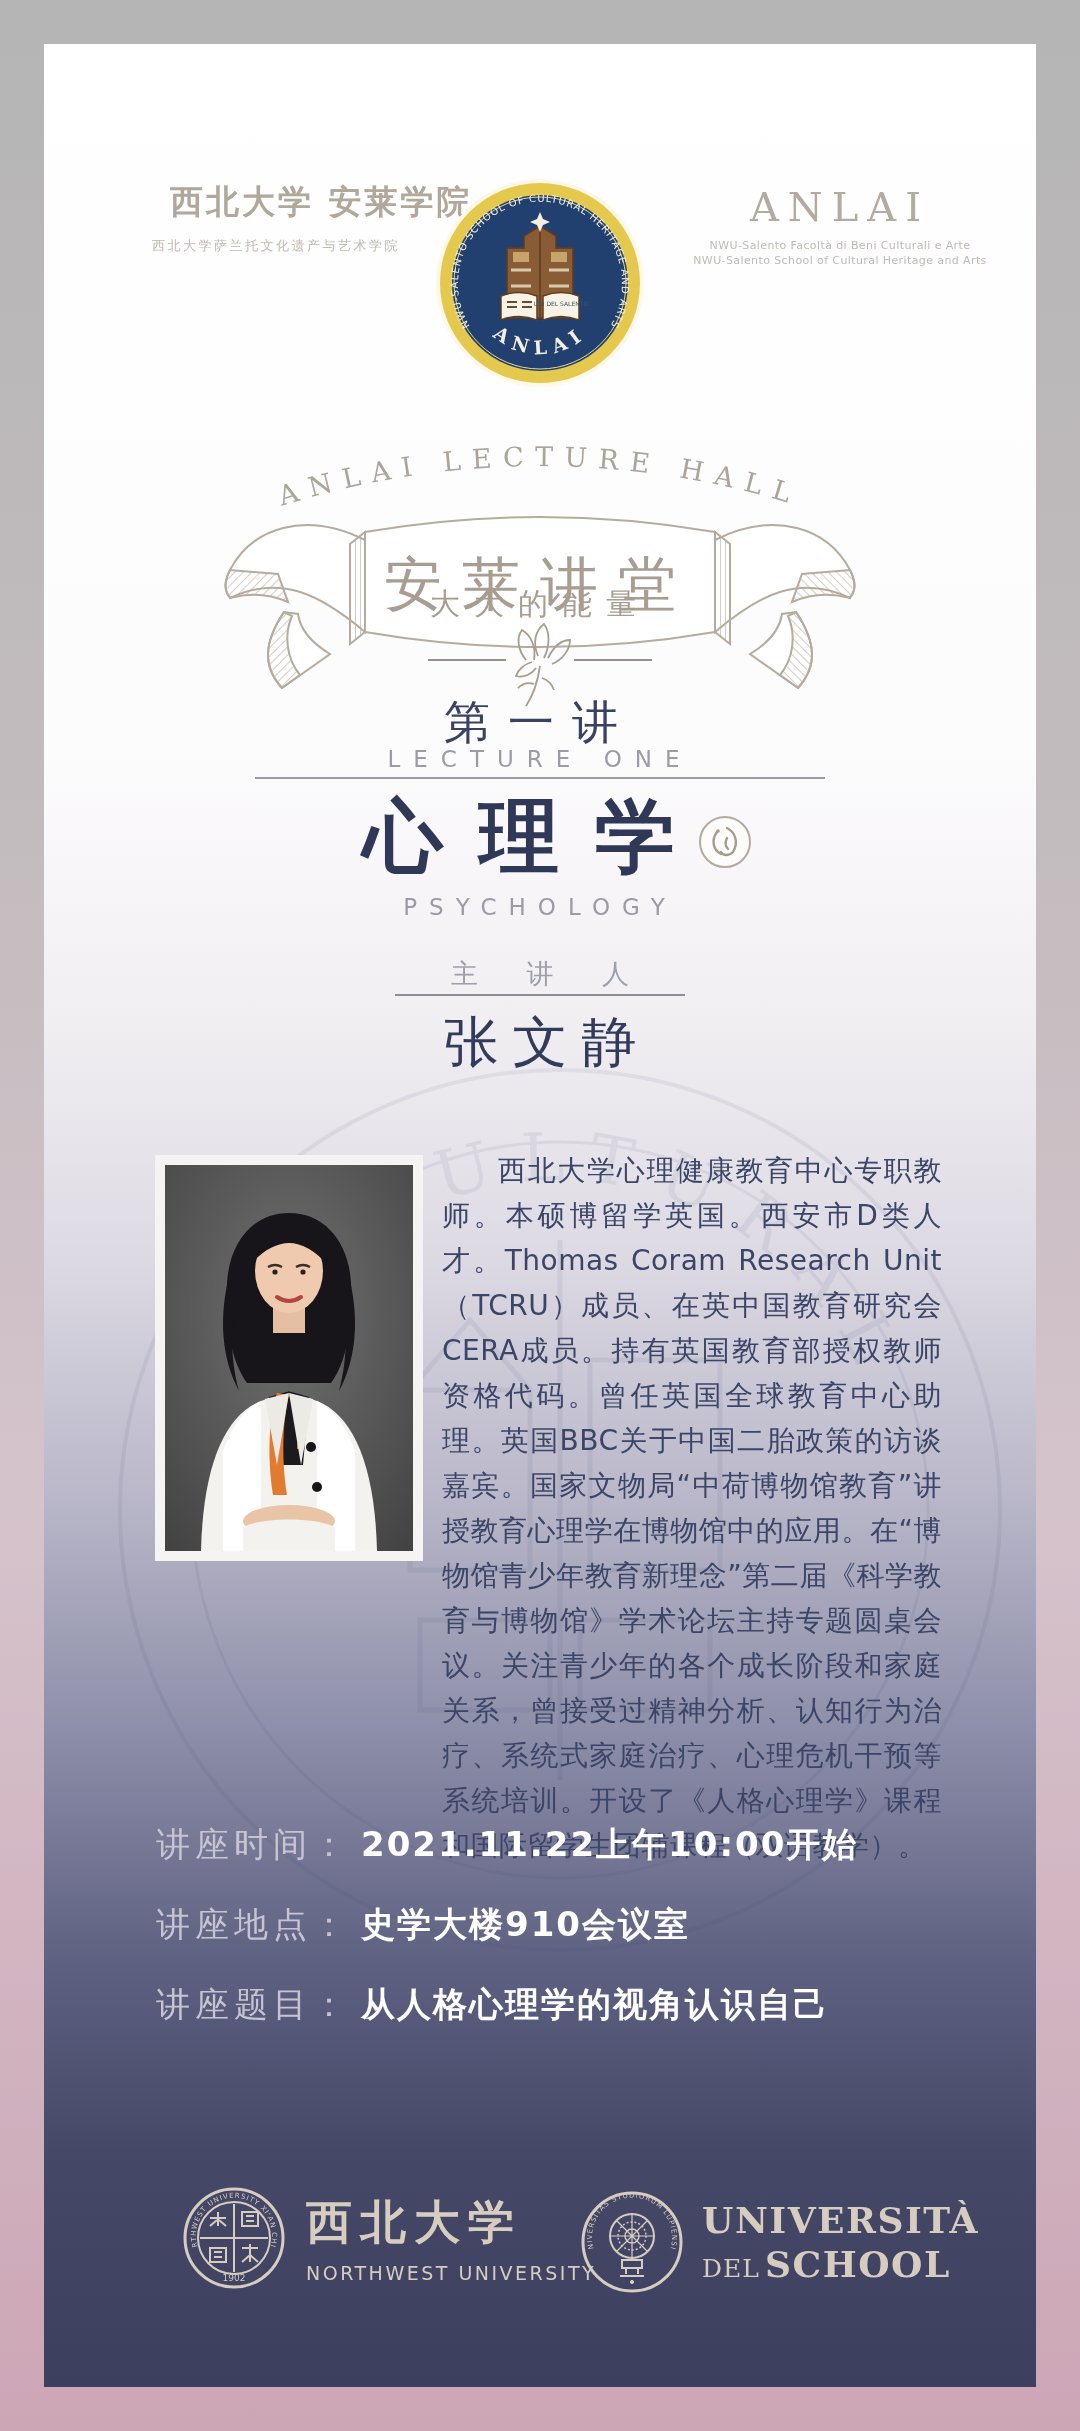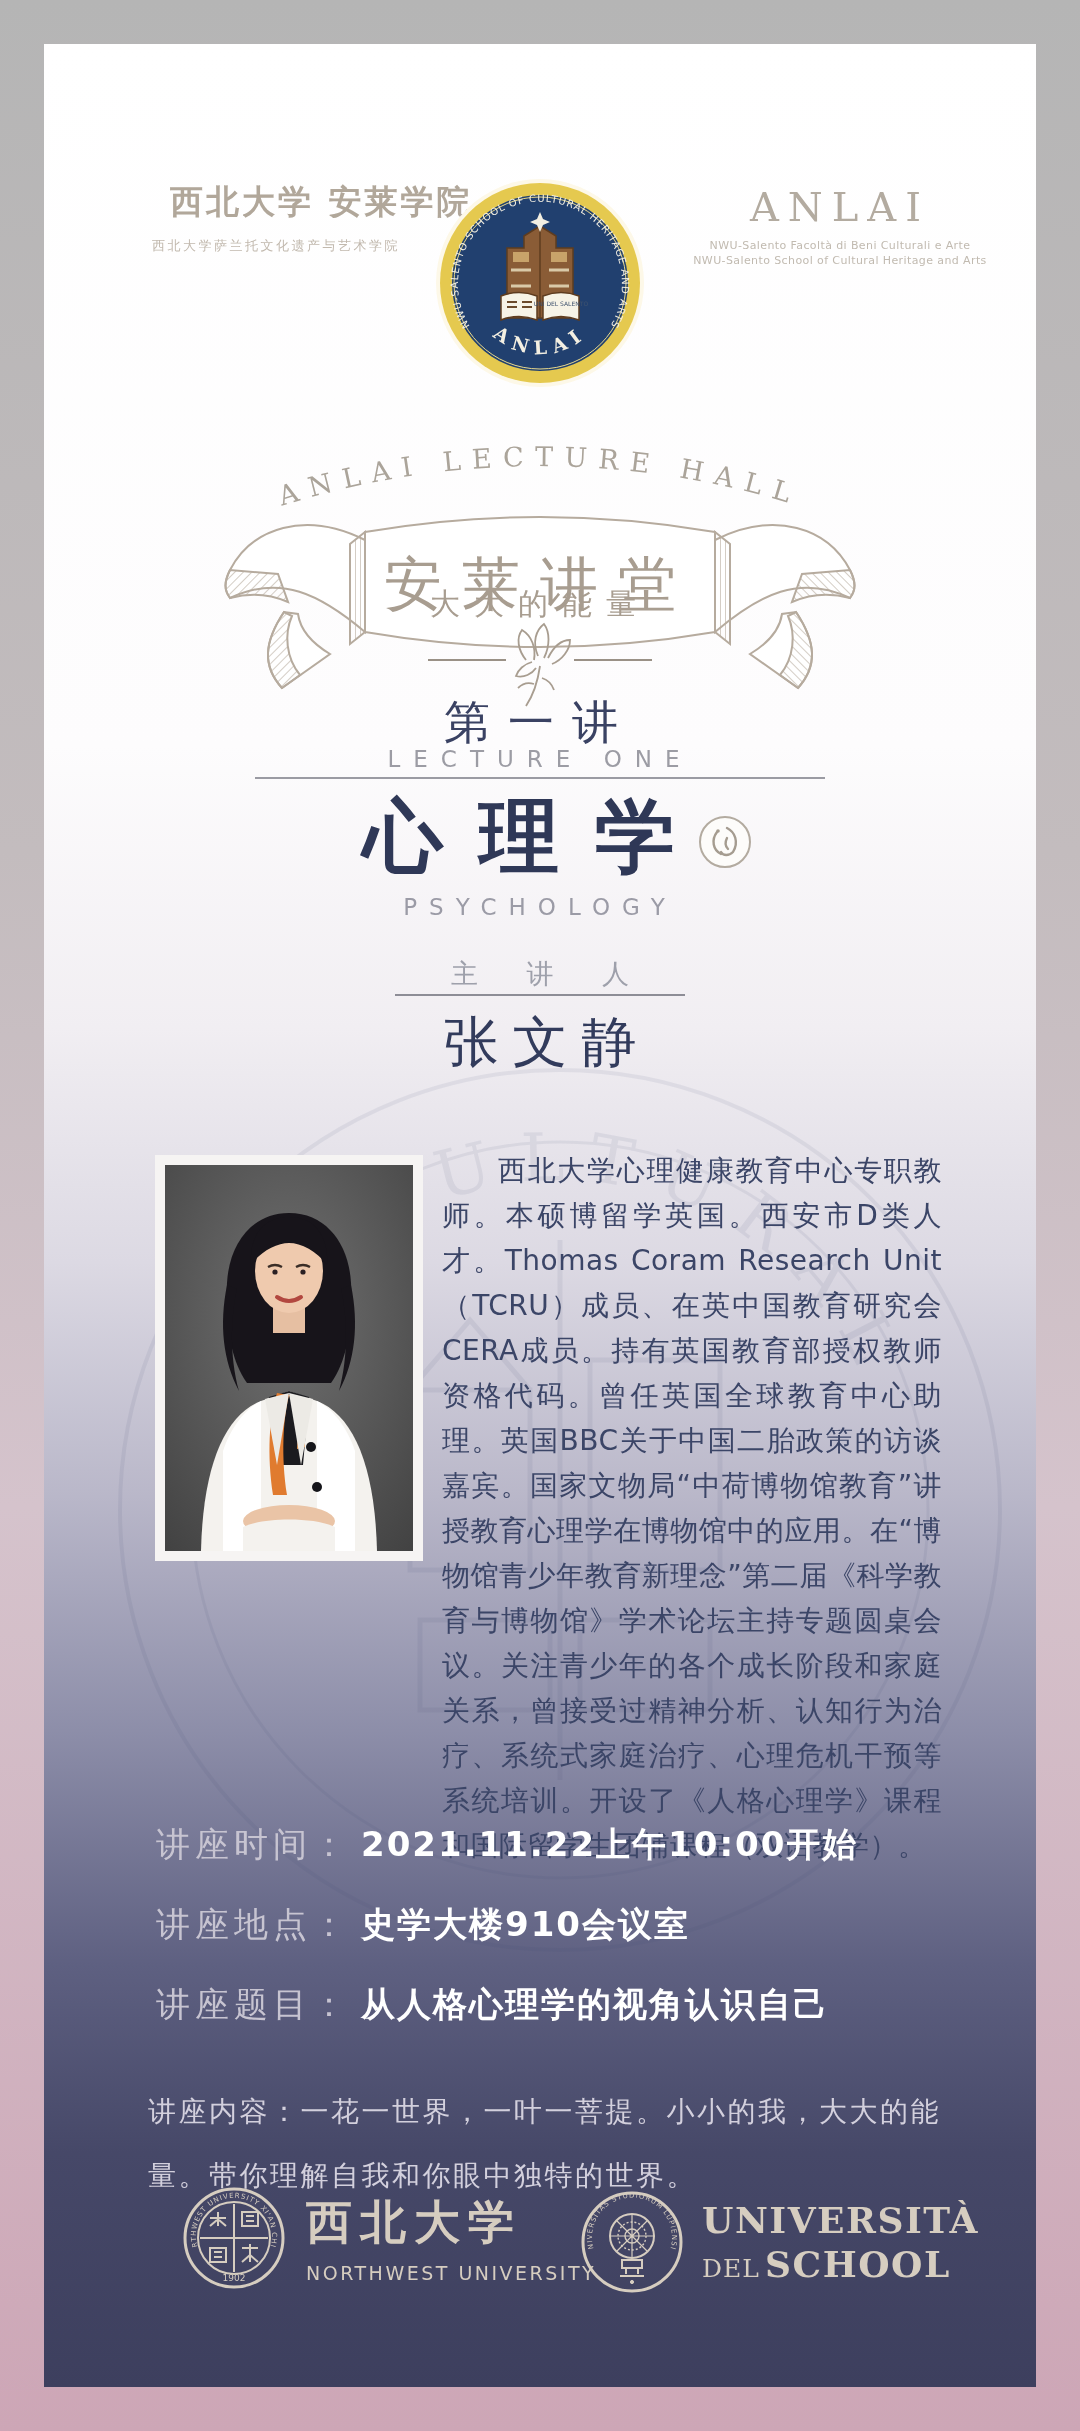--- a/index.html
+++ b/index.html
@@ -262,21 +262,20 @@
       <span class="lbl">讲座时间：</span><span class="val">2021.11.22上午10:00开始</span>
     </div>
     <div class="info-row">
       <span class="lbl">讲座地点：</span><span class="val">史学大楼910会议室</span>
     </div>
     <div class="info-row">
       <span class="lbl">讲座题目：</span><span class="val">从人格心理学的视角认识自己</span>
     </div>
   </div>
 
-  <div class="abs content">讲座内容：一花一世界，一叶一菩提。小小的我，大大的能量。带你理解自我和你眼中独特的世界。</div>
 
   <div class="abs foot foot-nwu">
     <svg width="104" height="104" viewBox="0 0 104 104">
       <circle cx="52" cy="52" r="49" fill="none" stroke="#d6cdc0" stroke-width="3"></circle>
       <circle cx="52" cy="52" r="36" fill="none" stroke="#d6cdc0" stroke-width="2"></circle>
       <path id="nwuArc" d="M 16,62 A 38,38 0 1 1 88,62" fill="none"></path>
       <text font-size="7" letter-spacing="1" fill="#d6cdc0" font-family="DejaVu Sans,sans-serif">
         <textPath href="#nwuArc" startOffset="50%" text-anchor="middle">NORTHWEST UNIVERSITY XI'AN CHINA</textPath>
       </text>
       <text x="52" y="95" font-size="9" text-anchor="middle" fill="#d6cdc0" font-family="DejaVu Sans,sans-serif">1902</text>

